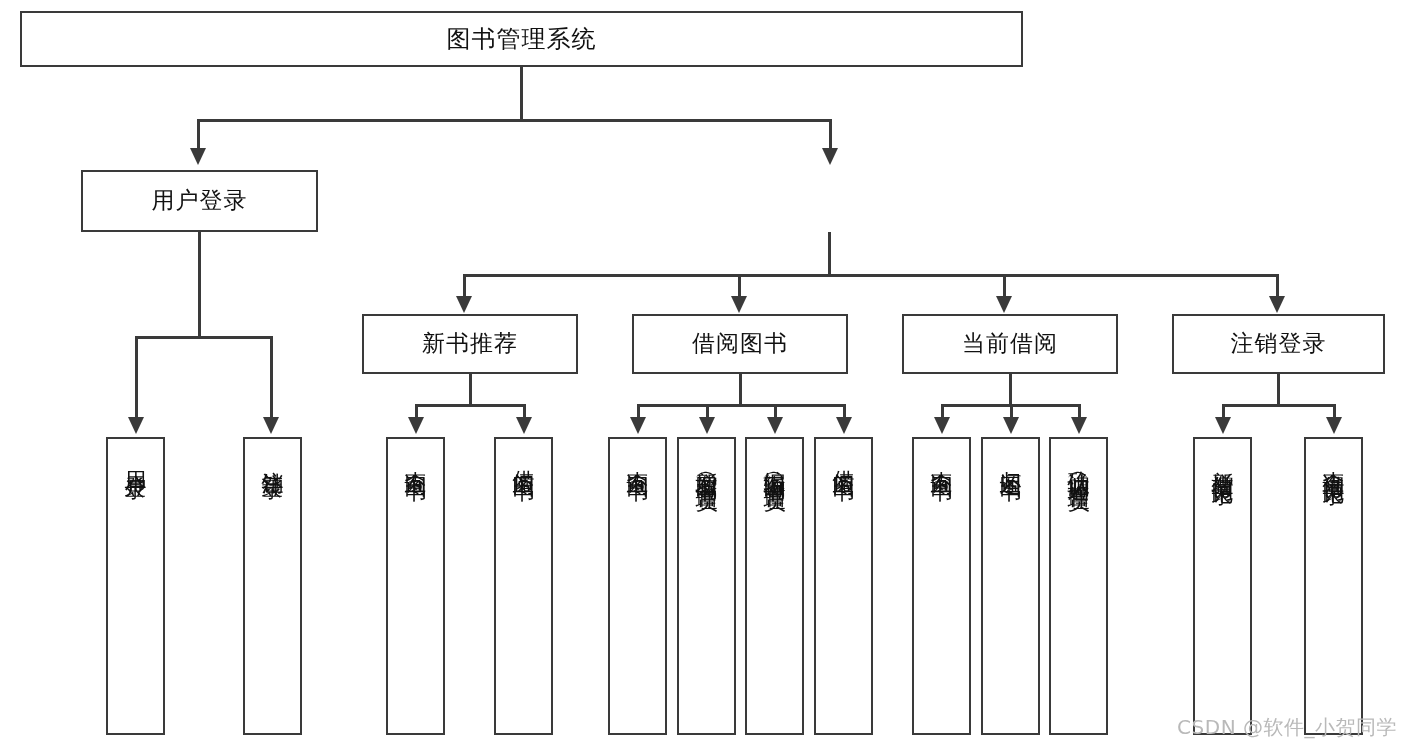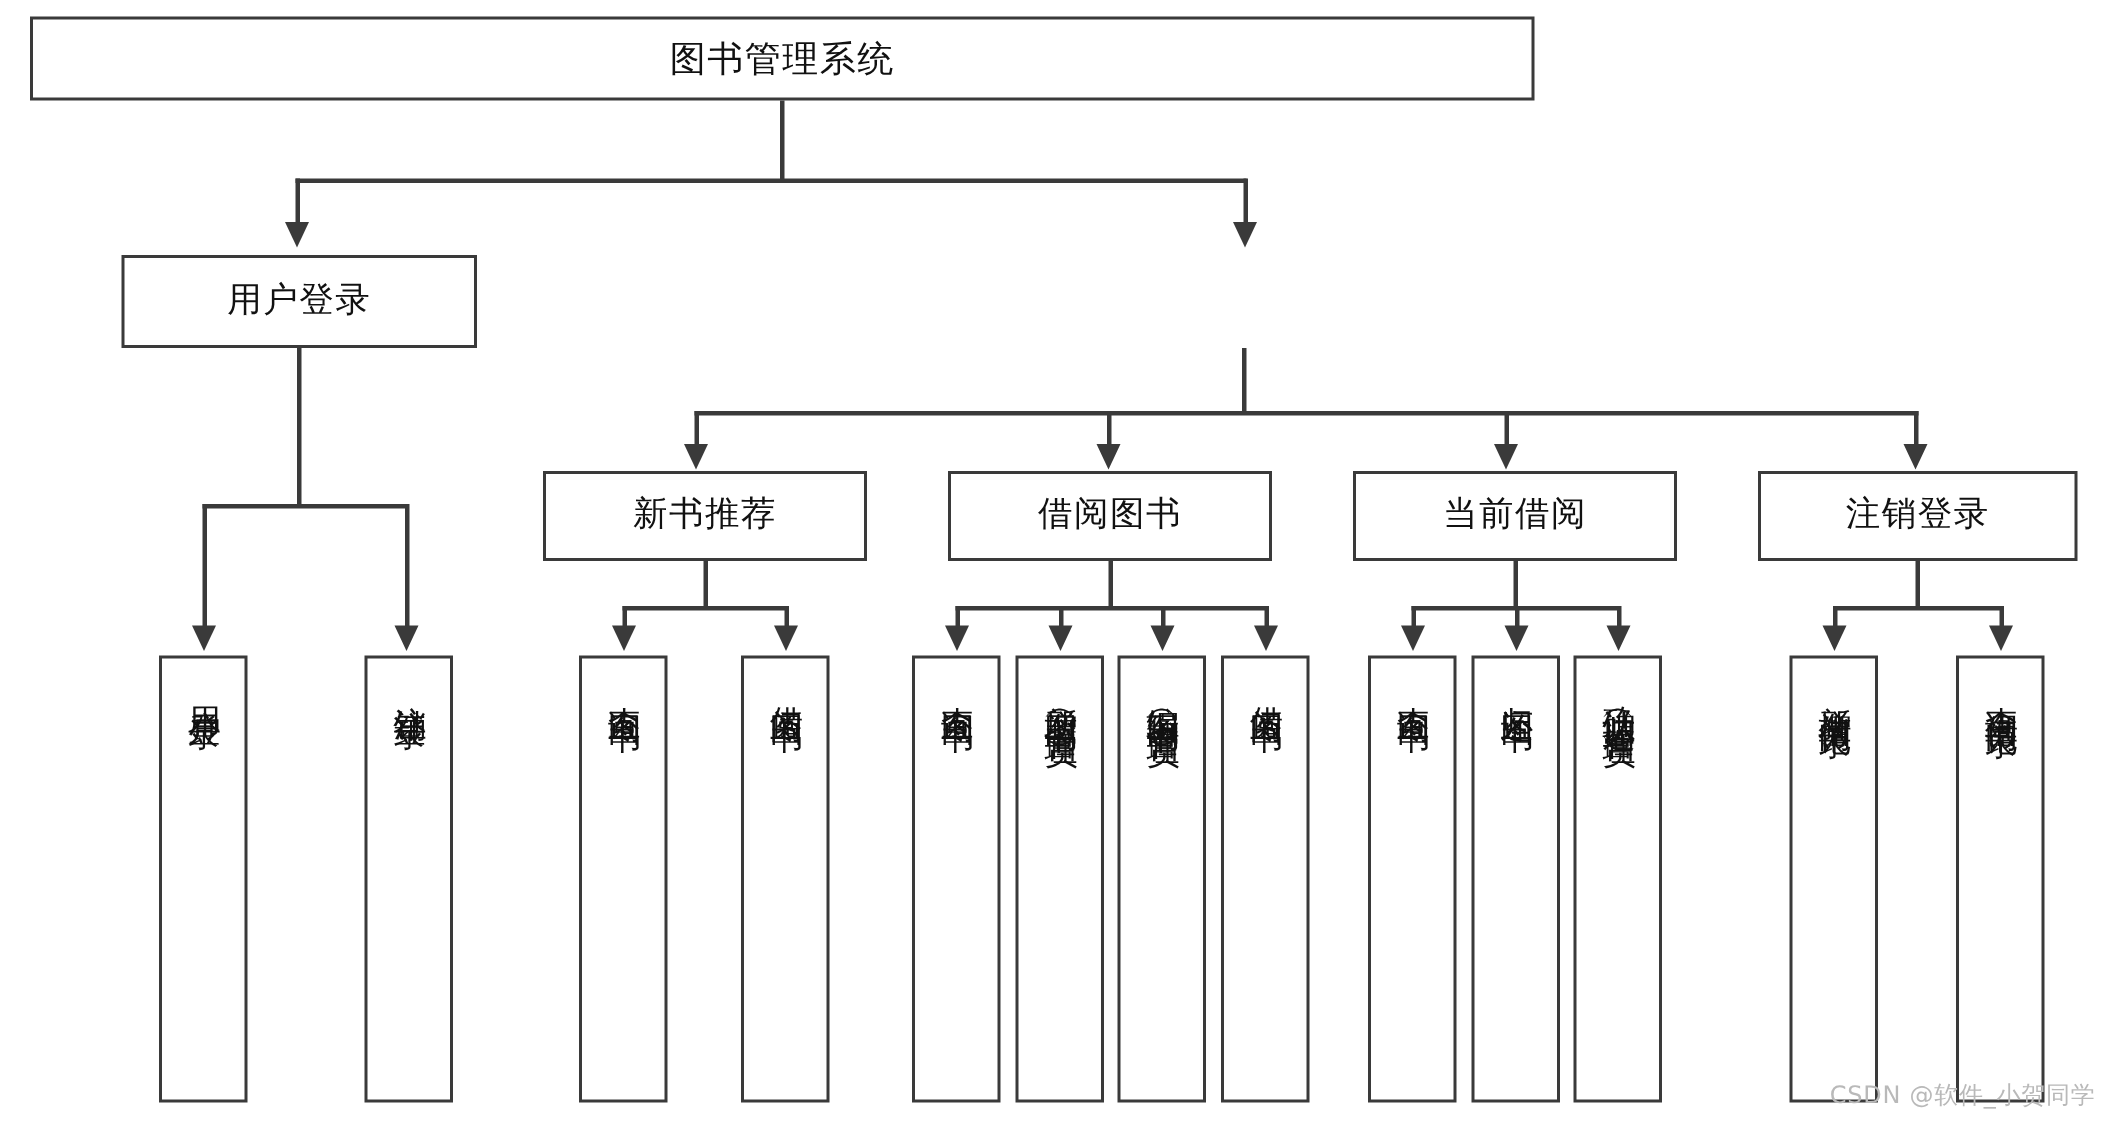--- a/index.html
+++ b/index.html
@@ -64,21 +64,21 @@
     height: 0;
     border-left: 8px solid transparent;
     border-right: 8px solid transparent;
     border-top: 17px solid #3a3a3a;
   }
   
   #watermark {
     position: absolute;
     right: 8px;
     bottom: 6px;
-    font-size: 16px;
+    font-size: 20px;
     color: #b9b9b9;
     letter-spacing: 0.5px;
     white-space: nowrap;
     pointer-events: none;
   }
 </style>
 </head>
 <body>
 
 <div id="canvas">

